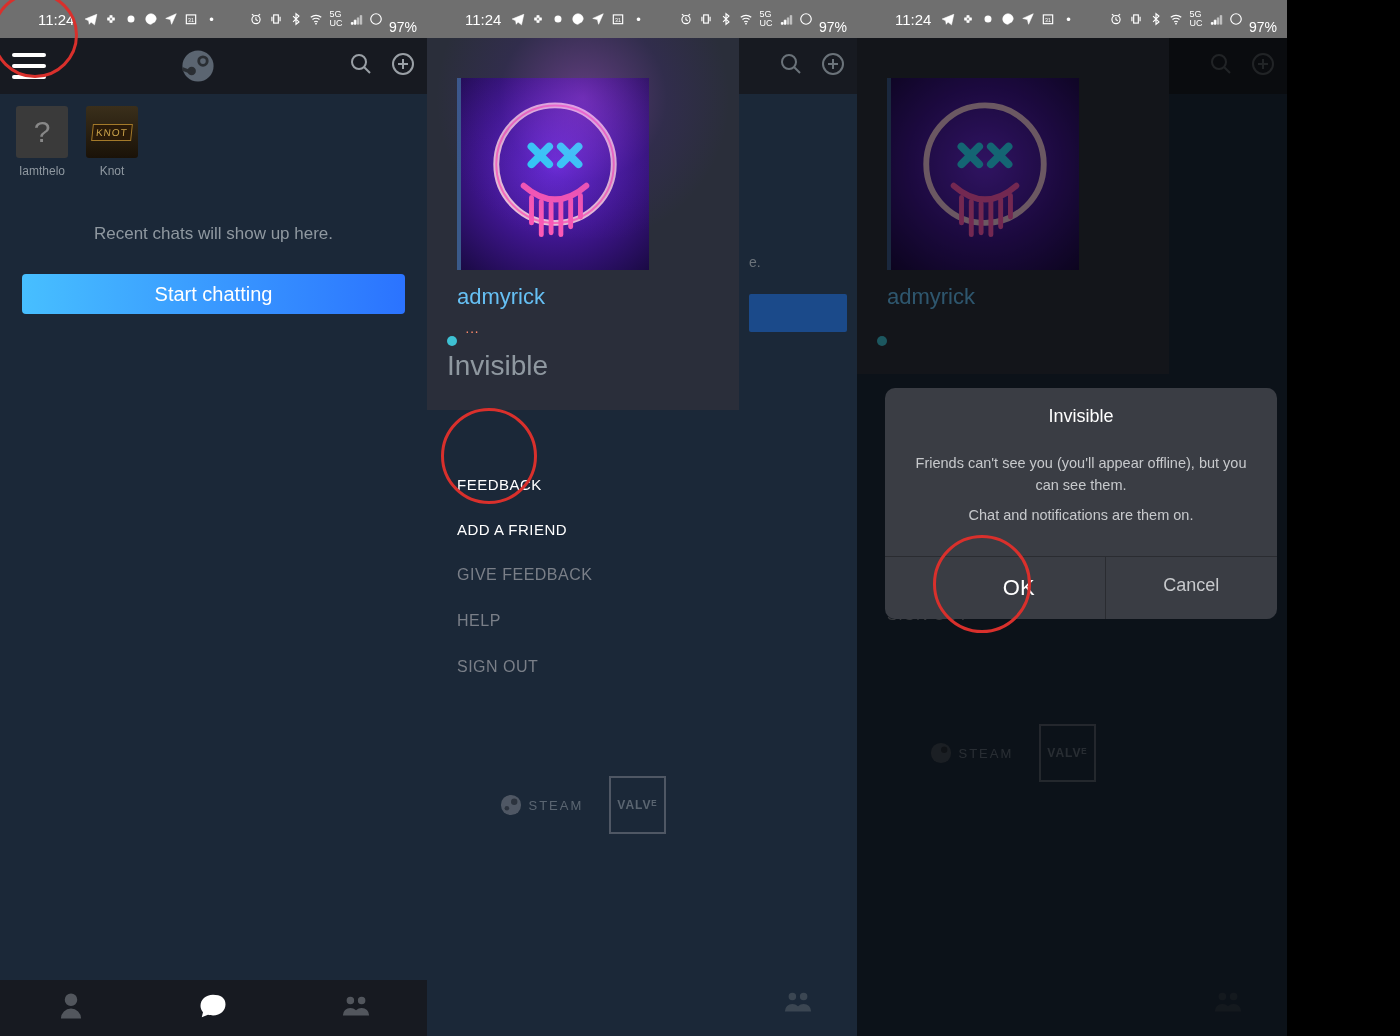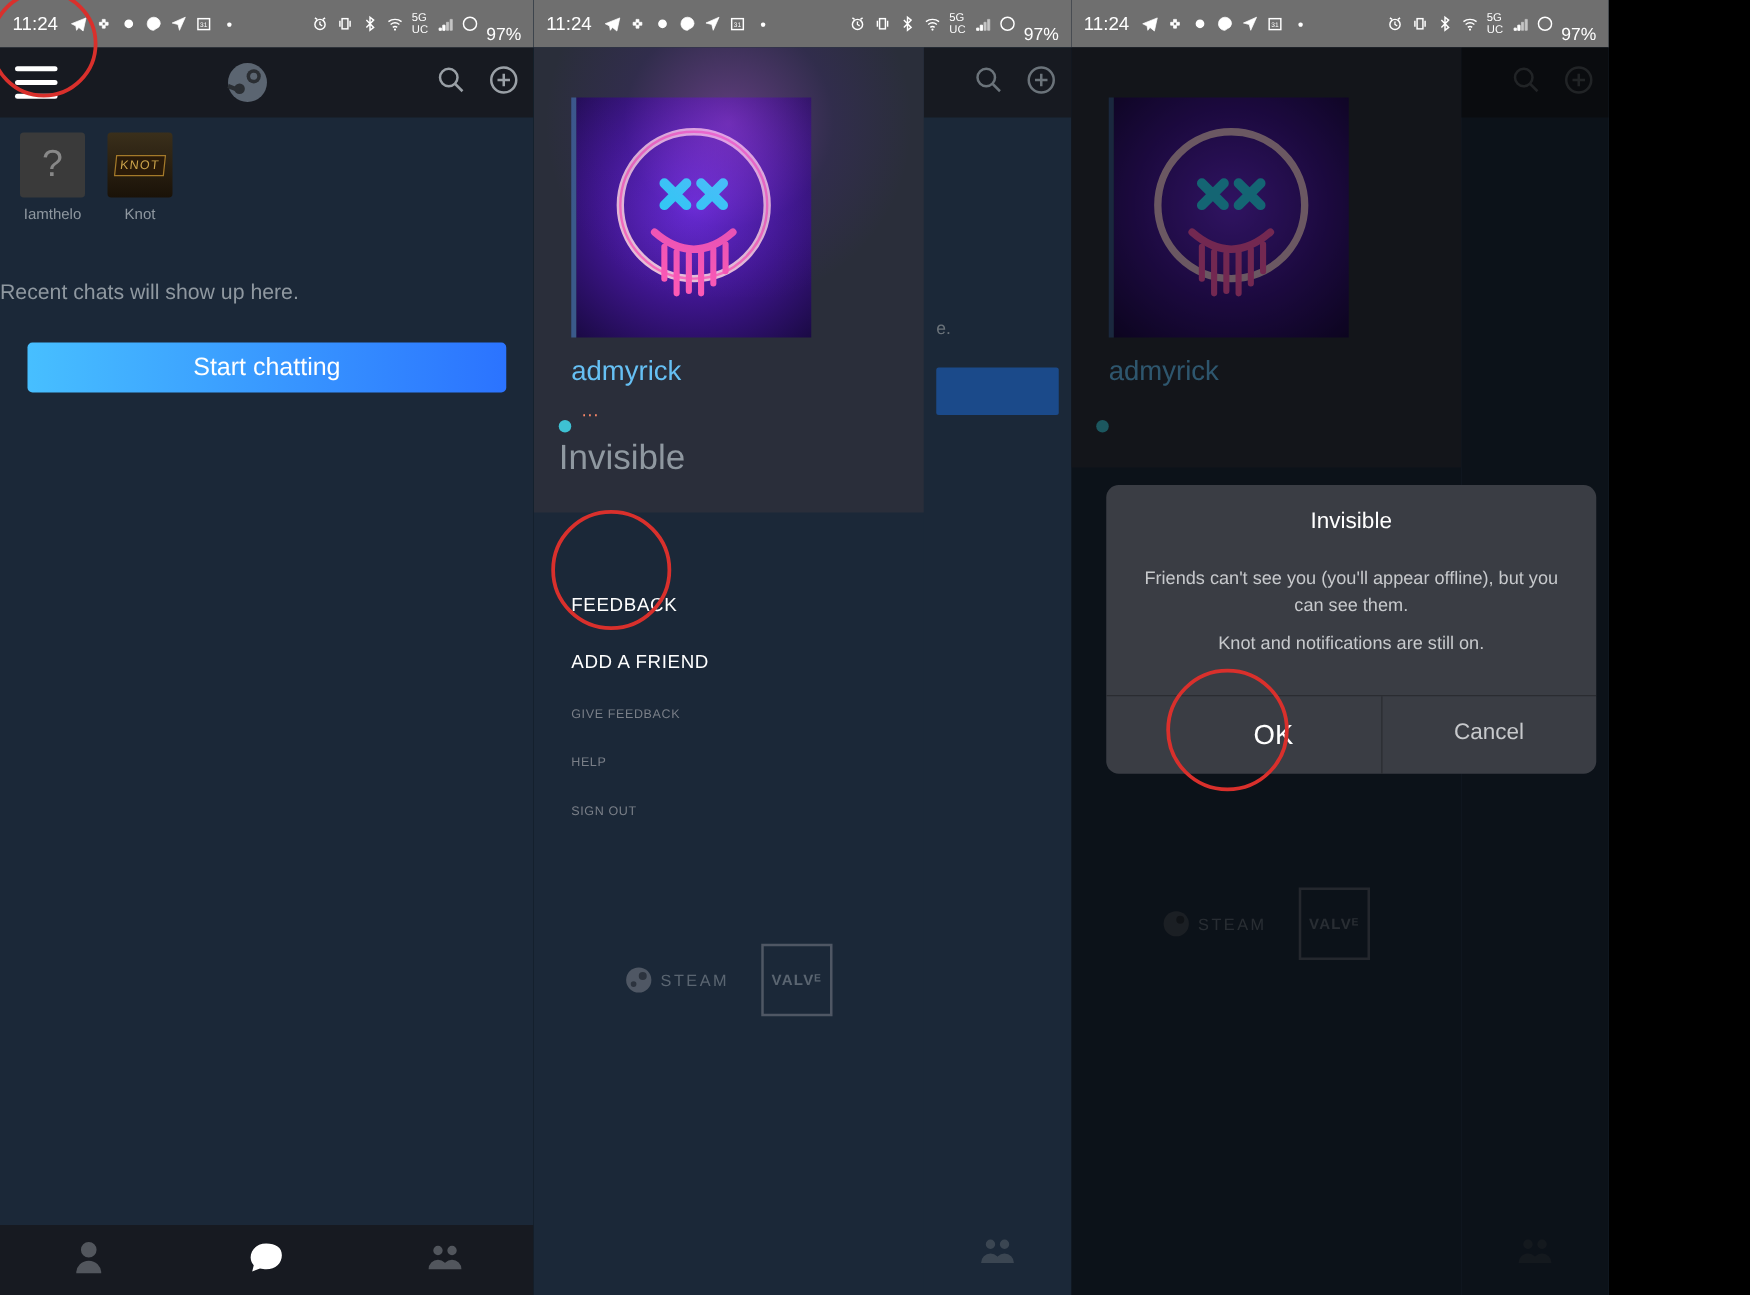--- a/index.html
+++ b/index.html
@@ -30,21 +30,21 @@
     color: #fff;
     display: flex;
     align-items: center;
     justify-content: space-between;
     padding: 0 10px;
     font-size: 13px;
     font-weight: 500;
   }
   .statusbar .left, .statusbar .right { display: flex; align-items: center; gap: 6px; }
   .statusbar .icon-tiny { width: 14px; height: 14px; display: inline-flex; align-items: center; justify-content: center; }
-  .statusbar .clock { font-size: 15px; margin-right: 4px; }
+  .statusbar .clock { font-size: 15px; margin-right: 4px; margin-left: 28px; }
   .statusbar .batt-pct { font-size: 14px; margin-top: 16px; }
   .white { fill: #fff; stroke: #fff; }
 
   
   .appheader {
     height: 56px;
     display: flex;
     align-items: center;
     justify-content: space-between;
     padding: 0 12px;
@@ -58,20 +58,21 @@
 
   
   .friends-row { display: flex; gap: 14px; padding: 12px 14px 4px 14px; }
   .friend { display: flex; flex-direction: column; align-items: center; width: 56px; }
   .friend .thumb { width: 52px; height: 52px; border-radius: 3px; background: #3a3a3a; display: flex; align-items: center; justify-content: center; font-size: 30px; color: #888; }
   .friend .thumb.knot { background: linear-gradient(#3a2f1b,#1a1208); }
   .friend .thumb.knot span { font-family: Impact, sans-serif; font-size: 10px; color: #caa24a; letter-spacing: 1px; background: #2a1a08; padding: 2px 3px; border: 1px solid #a47a2a; transform: skewX(-6deg); }
   .friend .name { font-size: 12px; color: #8f98a0; margin-top: 6px; text-align: center; overflow: hidden; text-overflow: ellipsis; white-space: nowrap; width: 56px; }
 
   .hint {
+    text-align: center;
     color: #8f98a0;
     font-size: 17px;
     margin-top: 42px;
   }
 
   .start-btn {
     margin: 30px 22px 0 22px;
     height: 40px;
     border-radius: 4px;
     background: linear-gradient(90deg, #47bfff 0%, #2b73ff 100%);
@@ -139,21 +140,21 @@
   .status-text { color: #8f98a0; font-size: 28px; font-weight: 300; }
 
   .drawer-menu { padding: 16px 0 0 0; }
   .menu-item {
     color: #fff;
     font-size: 15px;
     letter-spacing: 0.5px;
     padding: 14px 30px;
     cursor: pointer;
   }
-  .menu-item.dim { color: #7a7f88; font-size: 10px; }
+  .menu-item.dim { color: #7a7f88; font-size: 16px; }
   .brand-row {
     display: flex;
     align-items: center;
     justify-content: center;
     gap: 26px;
     margin-top: 50px;
     opacity: 0.55;
   }
   .brand-row .steam-brand { display: flex; align-items: center; gap: 6px; color: #8f98a0; font-size: 13px; letter-spacing: 2px; }
   .valve-box { border: 2px solid #7a7f88; padding: 20px 6px; font-size: 12px; color: #8f98a0; letter-spacing: 1px; font-weight: bold; }
@@ -662,20 +663,20 @@
         <span>STEAM</span>
       </div>
       <div class="valve-box">VALVᴱ</div>
     </div>
   </div>
 
   <div class="dialog">
     <div class="dialog-title">Invisible</div>
     <div class="dialog-body">
       <p>Friends can't see you (you'll appear offline), but you can see them.</p>
-      <p>Knot and notifications are still on.</p>
+      <p>Chat and notifications are them on.</p>
     </div>
     <div class="dialog-buttons">
       <div class="dbtn ok">OK</div>
       <div class="dbtn">Cancel</div>
     </div>
   </div>
 </div>
 
 </body></html>

